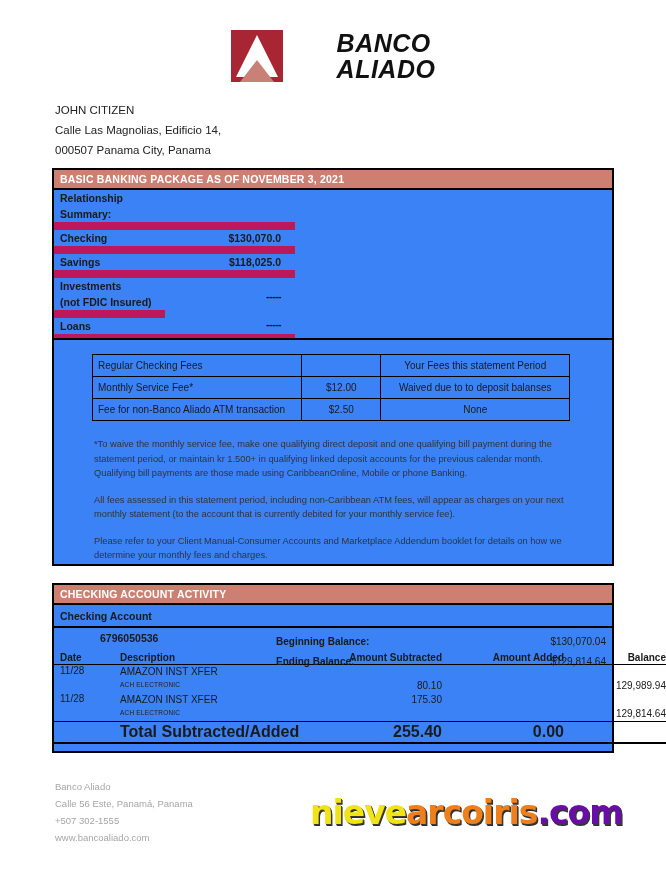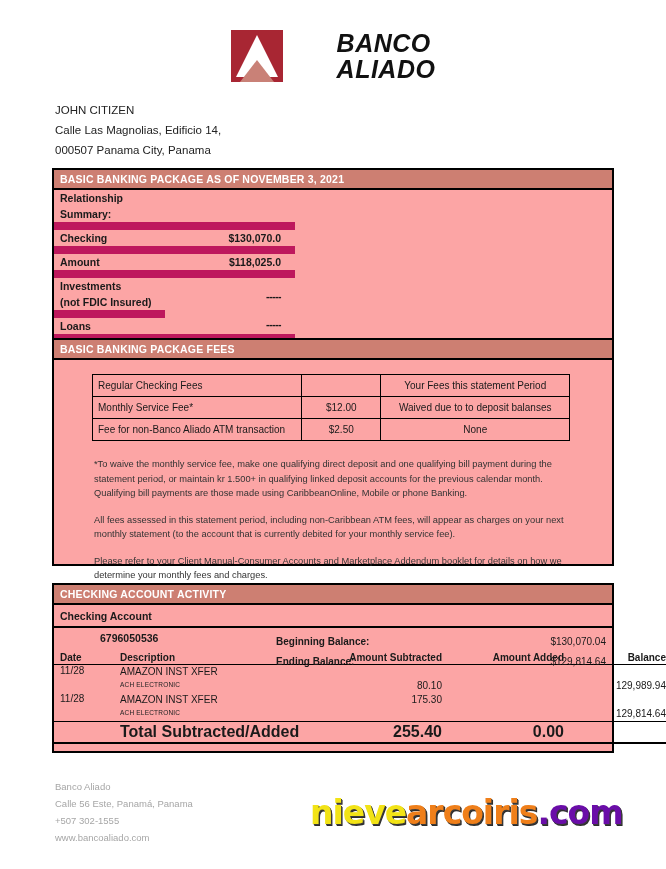--- a/index.html
+++ b/index.html
@@ -83,21 +83,21 @@
     color: #222222;
   }
 
   
   .section {
     position: absolute;
     left: 52px;
     width: 562px;
     border: 2px solid #000000;
     box-sizing: border-box;
-    background: #fca5a5;
+    background: #3b82f6;
   }
   .sec-head {
     background: #cd7f72;
     color: #ffffff;
     font-weight: bold;
     font-size: 10.5px;
     letter-spacing: 0.2px;
     padding: 3px 5px 3px 6px;
     border-bottom: 2px solid #000000;
   }
@@ -291,21 +291,21 @@
           <td class="lbl">Summary:</td>
           <td class="val"></td>
           <td class="pad"></td>
         </tr>
         <tr class="line">
           <td class="lbl">Checking</td>
           <td class="val">$130,070.0</td>
           <td class="pad"></td>
         </tr>
         <tr class="line">
-          <td class="lbl">Amount</td>
+          <td class="lbl">Savings</td>
           <td class="val">$118,025.0</td>
           <td class="pad"></td>
         </tr>
         <tr class="nb">
           <td class="lbl">Investments</td>
           <td class="val dashes" rowspan="2">-----</td>
           <td class="pad"></td>
         </tr>
         <tr class="line">
           <td class="lbl">(not FDIC Insured)</td>
@@ -320,21 +320,20 @@
           <td class="lbl">Credit Cards</td>
           <td class="val dashes">-----</td>
           <td class="pad"></td>
         </tr>
       </tbody>
         </table>
     </div>
   </div>
 
   <div class="section" id="fees-section">
-    <div class="sec-head">BASIC BANKING PACKAGE FEES</div>
     <div class="sec-body">
       <table class="fees">
         <tbody>
             <tr>
           <td class="c1">Regular Checking Fees</td>
           <td class="c2"></td>
           <td class="c3">Your Fees this statement Period</td>
         </tr>
         <tr>
           <td class="c1">Monthly Service Fee*</td>

